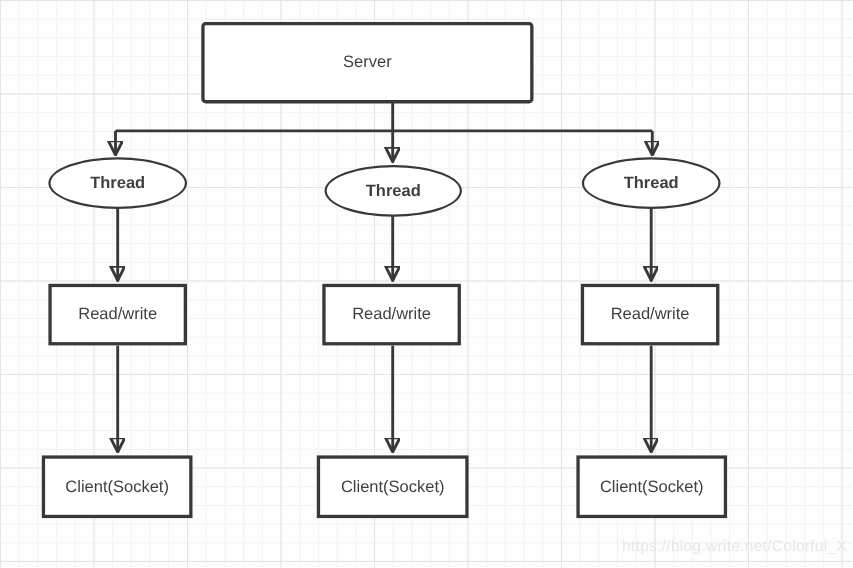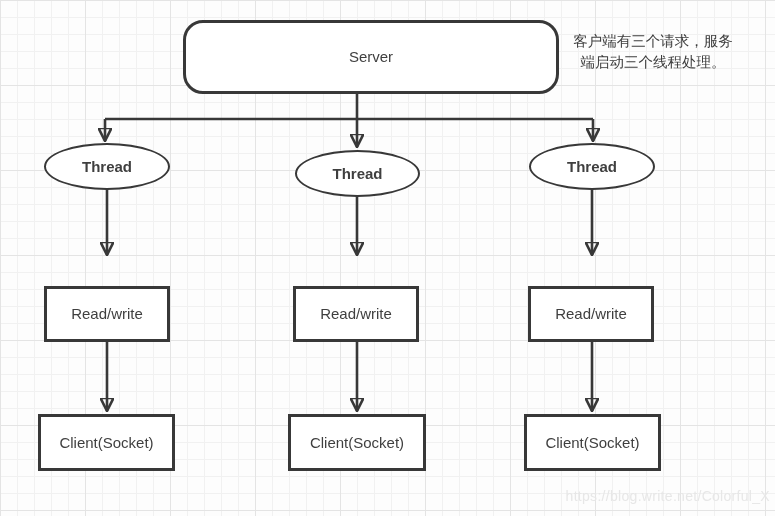--- a/index.html
+++ b/index.html
@@ -47,32 +47,32 @@
     display: flex;
     align-items: center;
     justify-content: center;
     color: var(--text);
     font-size: 15px;
     text-align: center;
     line-height: 1.2;
   }
   .server-box {
     left: 183px; top: 20px;
-    width: 376px; height: 74px;
-    border-radius: 20px;
+    width: 302px; height: 74px;
+    border-radius: 4px;
   }
   .thread-ellipse {
     border-width: 2.5px;
     border-radius: 50%;
     width: 126px; height: 47px; font-weight: bold;
   }
   .thread-0 { left: 44px;  top: 143px; }
   .thread-1 { left: 295px; top: 150px; width: 125px; }
   .thread-2 { left: 529px; top: 143px; }
-  .rw-box { width: 126px; height: 56px; top: 258px; margin-top: 28px; }
+  .rw-box { width: 126px; height: 56px; top: 258px; }
   .rw-0 { left: 44px; }
   .rw-1 { left: 293px; }
   .rw-2 { left: 528px; }
   .client-box { width: 137px; height: 57px; top: 414px; align-items: center; }
   .client-0 { left: 38px; }
   .client-1 { left: 288px; width: 138px; }
   .client-2 { left: 524px; }
   .annotation {
     position: absolute;
     left: 552px; top: 31px;
@@ -147,20 +147,16 @@
   <div class="node client-box client-0">
     <span>Client(Socket)</span>
   </div>
   <div class="node client-box client-1">
     <span>Client(Socket)</span>
   </div>
   <div class="node client-box client-2">
     <span>Client(Socket)</span>
   </div>
 
-  <div class="annotation">
-    <span>客户端有三个请求，服务</span>
-    <span>端启动三个线程处理。</span>
-  </div>
 
   <div class="watermark">https://blog.write.net/Colorful_X</div>
 
 </div>
 
 </body></html>

